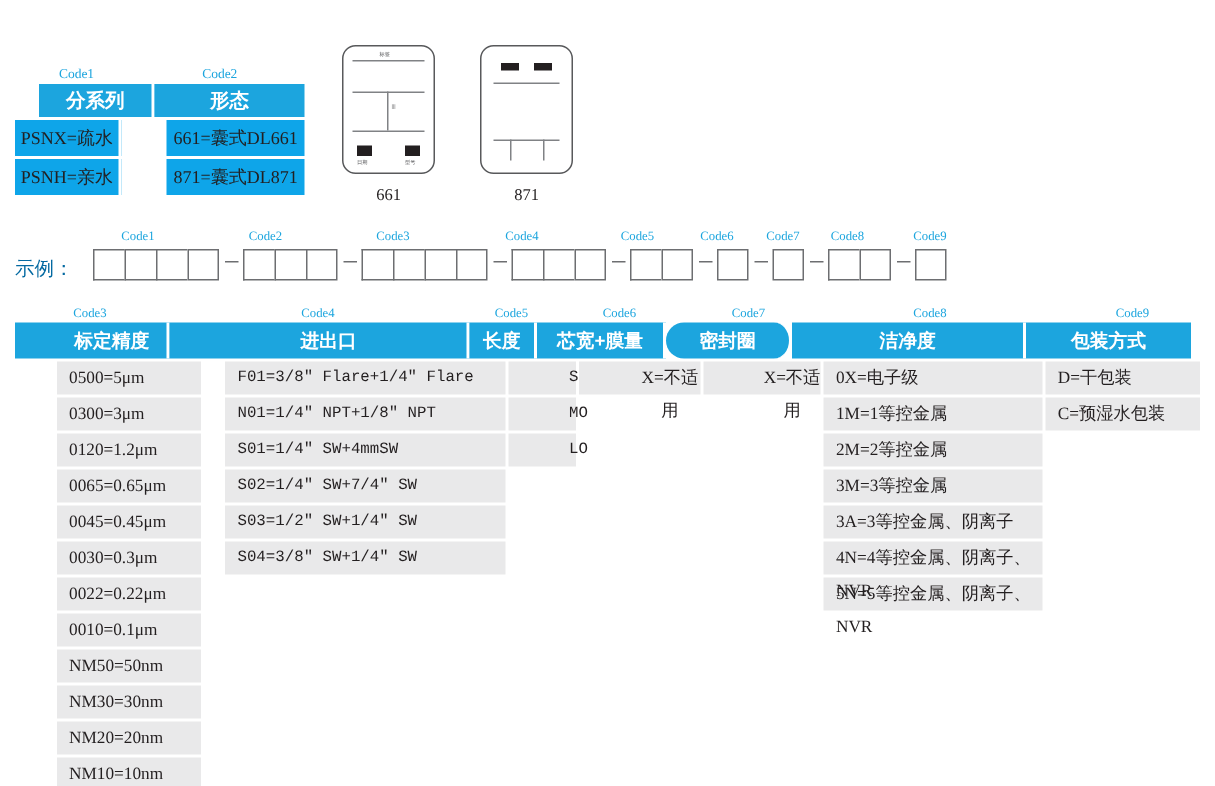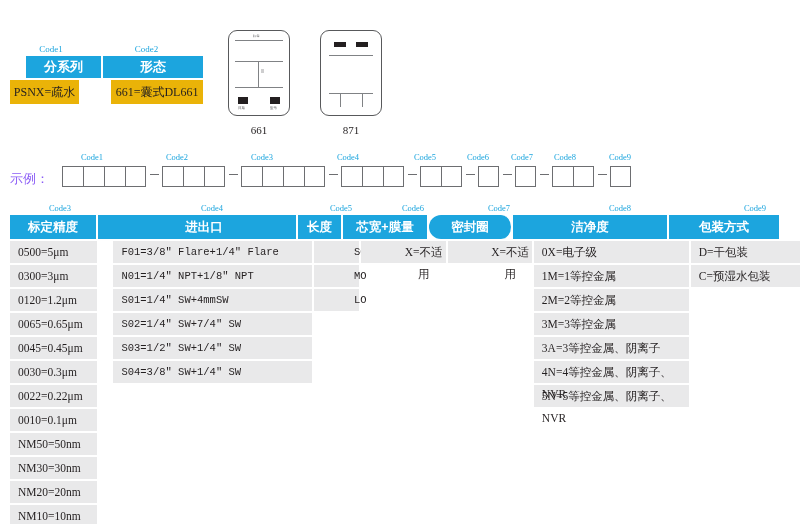--- a/index.html
+++ b/index.html
@@ -20,21 +20,21 @@
   }
   .tl-headrow{display:flex;}
   .tl-head{
     background:#1ca5de;color:#ffffff;font-size:13px;font-weight:bold;
     text-align:center;height:22px;line-height:22px;
     border-right:2px solid #ffffff;
   }
   .tl-head:last-child{border-right:none;}
   .tl-row{display:flex;margin-top:2px;}
   .tl-cell{
-    background:#eab308;height:24px;line-height:24px;text-align:center;
+    background:#0ea5e9;height:24px;line-height:24px;text-align:center;
     font-size:12px;border-right:2px solid #ffffff;
     font-family:"Liberation Serif", serif;
   }
   .tl-cell:last-child{border-right:none;margin-left:30px;}
   .w1{width:82px;}
   .w2{width:109px;}
 
   
   .prod{position:absolute;}
   .prod-box{
@@ -46,21 +46,21 @@
     font-family:"Liberation Serif", serif;color:#231f20;
   }
   .pline{position:absolute;background:#808285;}
   .pblk{position:absolute;background:#231f20;}
   .ptext{position:absolute;font-size:3.5px;color:#58595b;}
 
   
   #example-row{left:10px;top:152px;width:650px;height:42px;}
   .ex-label{
     position:absolute;left:0;top:18px;font-size:13px;
-    font-family:"Liberation Serif", serif;color:#8b5cf6;
+    font-family:"Liberation Serif", serif;color:#0369a1;
   }
   .ex-slot{position:absolute;top:14px;display:flex;}
   .ex-cell{
     width:21px;height:21px;border:1px solid #6d6e71;
     border-right:none;box-sizing:border-box;background:#fff;
   }
   .ex-cell:last-child{border-right:1px solid #6d6e71;}
   .ex-dash{
     position:absolute;top:22px;width:9px;height:1.2px;background:#6d6e71;
   }
@@ -89,39 +89,43 @@
   .mt-item{
     background:#e9e9ea;height:22px;line-height:22px;margin-bottom:2px;
     font-size:11.5px;box-sizing:border-box;
     font-family:"Liberation Serif", serif;
   }
   .mt-item.mono{font-family:"Liberation Mono", monospace;font-size:10.5px;}
   .pad-l{padding-left:8px;}
   .ctr{text-align:center;padding-left:40px;}
 
   
-  .c1{width:88px;} .c2{width:200px;padding-left:14px;} .c3{width:45px;}
+  .c1{width:103px;padding-left:28px;} .c2{width:200px;padding-left:14px;} .c3{width:45px;}
   .c4{width:86px;} .c5{width:84px;border-radius:12px;} .c6{width:156px;}
   .c7{width:110px;}
 </style>
 </head>
 <body>
 
 <div class="abs" id="top-left-table">
   <div class="tl-headrow">
     <div class="code-label w1">Code1</div>
     <div class="code-label w2">Code2</div>
   </div>
   <div class="tl-headrow" style="margin-top:2px;margin-left:16px;">
     <div class="tl-head w1">分系列</div>
     <div class="tl-head w2">形态</div>
   </div>
   <div class="tl-row">
     <div class="tl-cell w1">PSNX=疏水</div>
     <div class="tl-cell w2">661=囊式DL661</div>
+  </div>
+  <div class="tl-row">
+    <div class="tl-cell w1">PSNH=亲水</div>
+    <div class="tl-cell w2">871=囊式DL871</div>
   </div>
 </div>
 
 <div class="prod" style="left:228px;top:30px;">
   <div class="prod-box">
     <div class="pline" style="left:6px;top:9px;width:48px;height:0.9px;"></div>
     <div class="ptext" style="left:24px;top:3px;">标签</div>
     <div class="pline" style="left:6px;top:30px;width:48px;height:0.9px;"></div>
     <div class="pline" style="left:6px;top:56px;width:48px;height:0.9px;"></div>
     <div class="pline" style="left:29px;top:30px;width:0.9px;height:26px;"></div>

